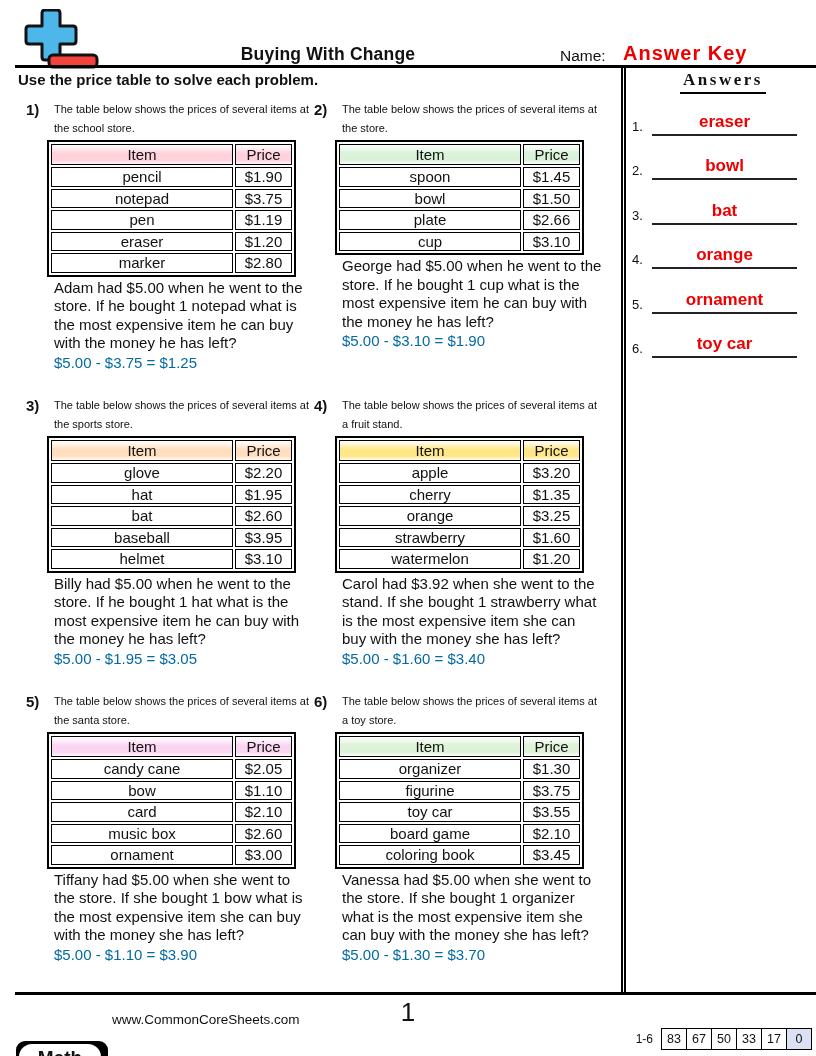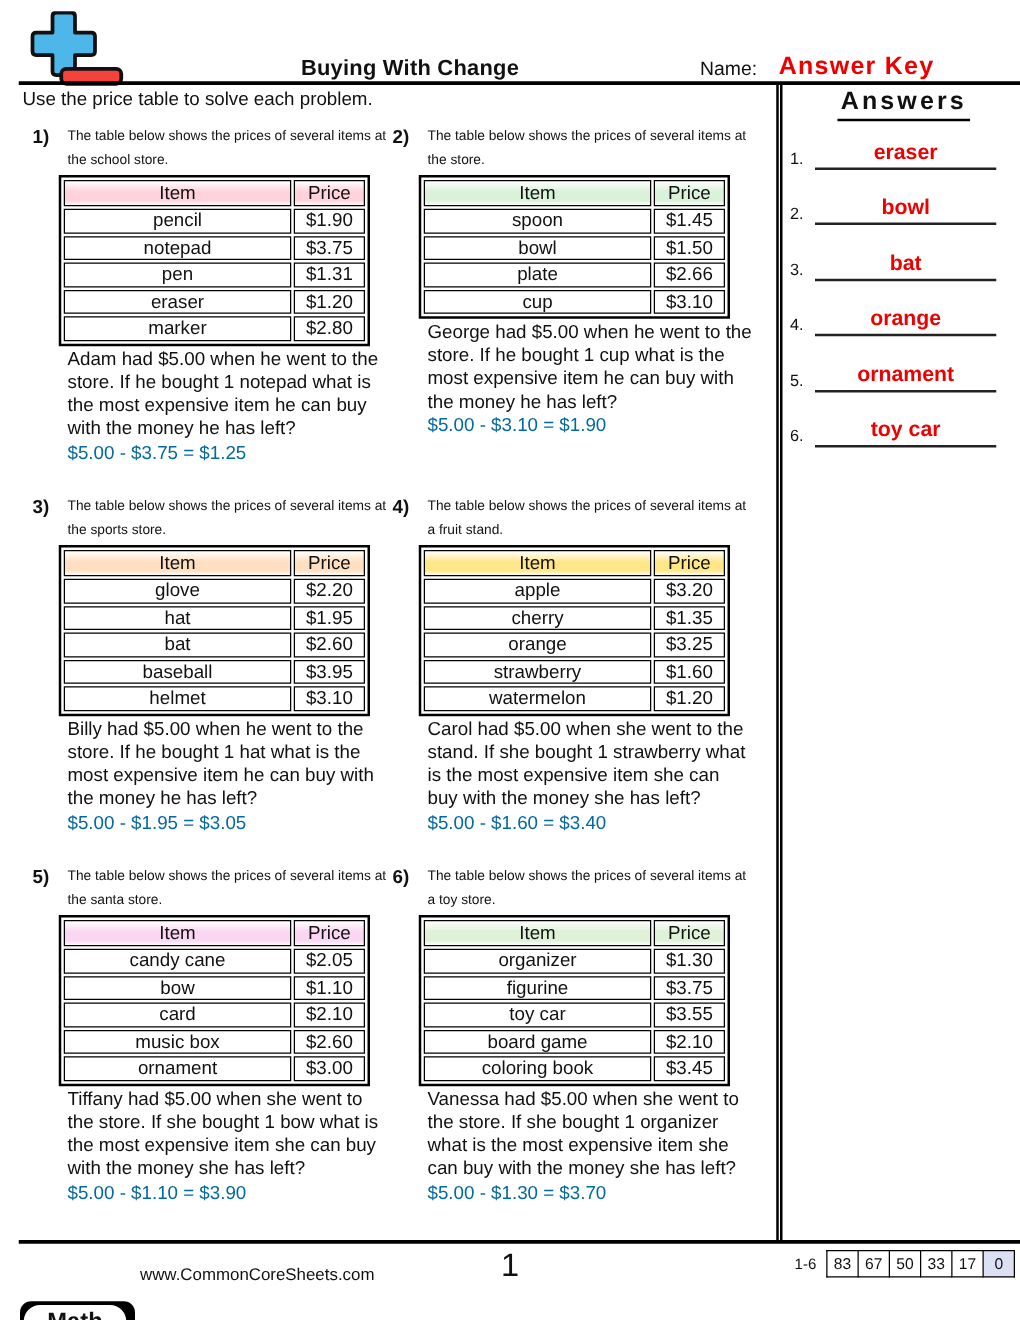--- a/index.html
+++ b/index.html
@@ -8,24 +8,24 @@
   #page { position:relative; width:816px; height:1056px; background:#fff; }
 
   
   #logo { position:absolute; left:13px; top:9px; }
   #page-title { position:absolute; left:0; top:44px; width:656px; text-align:center;
     font-size:17.5px; font-weight:bold; letter-spacing:0.2px; }
   #name-label { position:absolute; left:560px; top:47px; font-size:15.5px; }
   #name-value { position:absolute; left:623px; top:42px; font-size:20px; font-weight:bold;
     color:#ee0000; letter-spacing:1px; }
   #header-rule { position:absolute; left:15px; right:0; top:65px; height:3px; background:#000; }
-  #instruction { position:absolute; left:18px; top:71px; font-size:15px; font-weight:normal; }
+  #instruction { position:absolute; left:18px; top:71px; font-size:15px; font-weight:bold; }
   #answers-heading { position:absolute; left:630px; right:0; top:70px; text-align:center; }
-  #answers-heading span { display:inline-block; font-size:20px; font-weight:bold;
-    letter-spacing:2.5px; border-bottom:2.5px solid #000; padding:0 3px 2px 3px; }
+  #answers-heading span { display:inline-block; font-size:17px; font-weight:bold;
+    letter-spacing:2.5px; border-bottom:2.5px solid #000; padding:0 3px 2px 3px;font-family:Liberation Serif, serif; }
 
   
   #divider { position:absolute; left:621px; top:67px; height:926px; width:5px;
     border-left:2px solid #000; border-right:2px solid #000; }
 
   
   .problem { position:absolute; width:288px; }
   .pnum { position:absolute; left:0; top:1px; font-size:15px; font-weight:bold; }
   .intro { margin-left:28px; width:258px; font-size:11px; line-height:18.6px; }
   .price-table { border-collapse:separate; border-spacing:2px; border:2px solid #000;
@@ -47,21 +47,21 @@
 
   
   #footer-rule { position:absolute; left:15px; right:0; top:992px; height:2.5px; background:#000; }
   #math-badge { position:absolute; left:16px; top:1041px; width:92px; height:33px;
     background:#000; border-radius:9px; }
   #math-badge .pill { position:absolute; top:3px; bottom:3px; left:3px; right:7px;
     background:#fff; border-radius:13px; display:flex; align-items:center; justify-content:center;
     font-size:19px; font-weight:bold; }
   #website { position:absolute; left:112px; top:1012px; font-size:13.5px; }
   #page-number { position:absolute; left:0; right:0; top:997px; text-align:center; font-size:26px; }
-  #score-strip { position:absolute; right:4px; top:1000px; display:flex; align-items:flex-start; }
+  #score-strip { position:absolute; right:4px; top:1028px; display:flex; align-items:flex-start; }
   #score-label { font-size:12px; margin-right:8px; margin-top:4px; }
   #score-table { border-collapse:collapse;padding-left:16px; }
   #score-table td { border:1px solid #000; width:25px; height:21px; text-align:center;
     font-size:12.5px; background:#fff; }
   #score-table td.zero { background:#dbe1f3; }
 </style>
 </head>
 <body>
 
 <div id="page">
@@ -98,21 +98,21 @@
             <tr>
               <td>pencil</td>
               <td>$1.90</td>
             </tr>
             <tr>
               <td>notepad</td>
               <td>$3.75</td>
             </tr>
             <tr>
               <td>pen</td>
-              <td>$1.31</td>
+              <td>$1.19</td>
             </tr>
             <tr>
               <td>eraser</td>
               <td>$1.20</td>
             </tr>
             <tr>
               <td>marker</td>
               <td>$2.80</td>
             </tr>
           </tbody>
@@ -214,21 +214,21 @@
             <tr>
               <td>strawberry</td>
               <td>$1.60</td>
             </tr>
             <tr>
               <td>watermelon</td>
               <td>$1.20</td>
             </tr>
           </tbody>
     </table>
-    <div class="story">Carol had $5.00 when she went to the stand. If she bought 1 strawberry what is the most expensive item she can buy with the money she has left?</div>
+    <div class="story">Carol had $3.92 when she went to the stand. If she bought 1 strawberry what is the most expensive item she can buy with the money she has left?</div>
     <div class="work">$5.00 - $1.60 = $3.40</div>
   </div>
       <div class="problem" style="left: 26px; top: 692px;">
     <div class="pnum">5)</div>
     <div class="intro">The table below shows the prices of several items at the santa store.</div>
     <table class="price-table">
       <thead>
         <tr>
           <th class="col-item" style="background: linear-gradient(rgb(255, 255, 255) 0%, rgb(251, 214, 243) 45%, rgb(251, 214, 243) 80%, rgb(255, 255, 255) 103%);">Item</th>
           <th class="col-price" style="background: linear-gradient(rgb(255, 255, 255) 0%, rgb(251, 214, 243) 45%, rgb(251, 214, 243) 80%, rgb(255, 255, 255) 103%);">Price</th>

